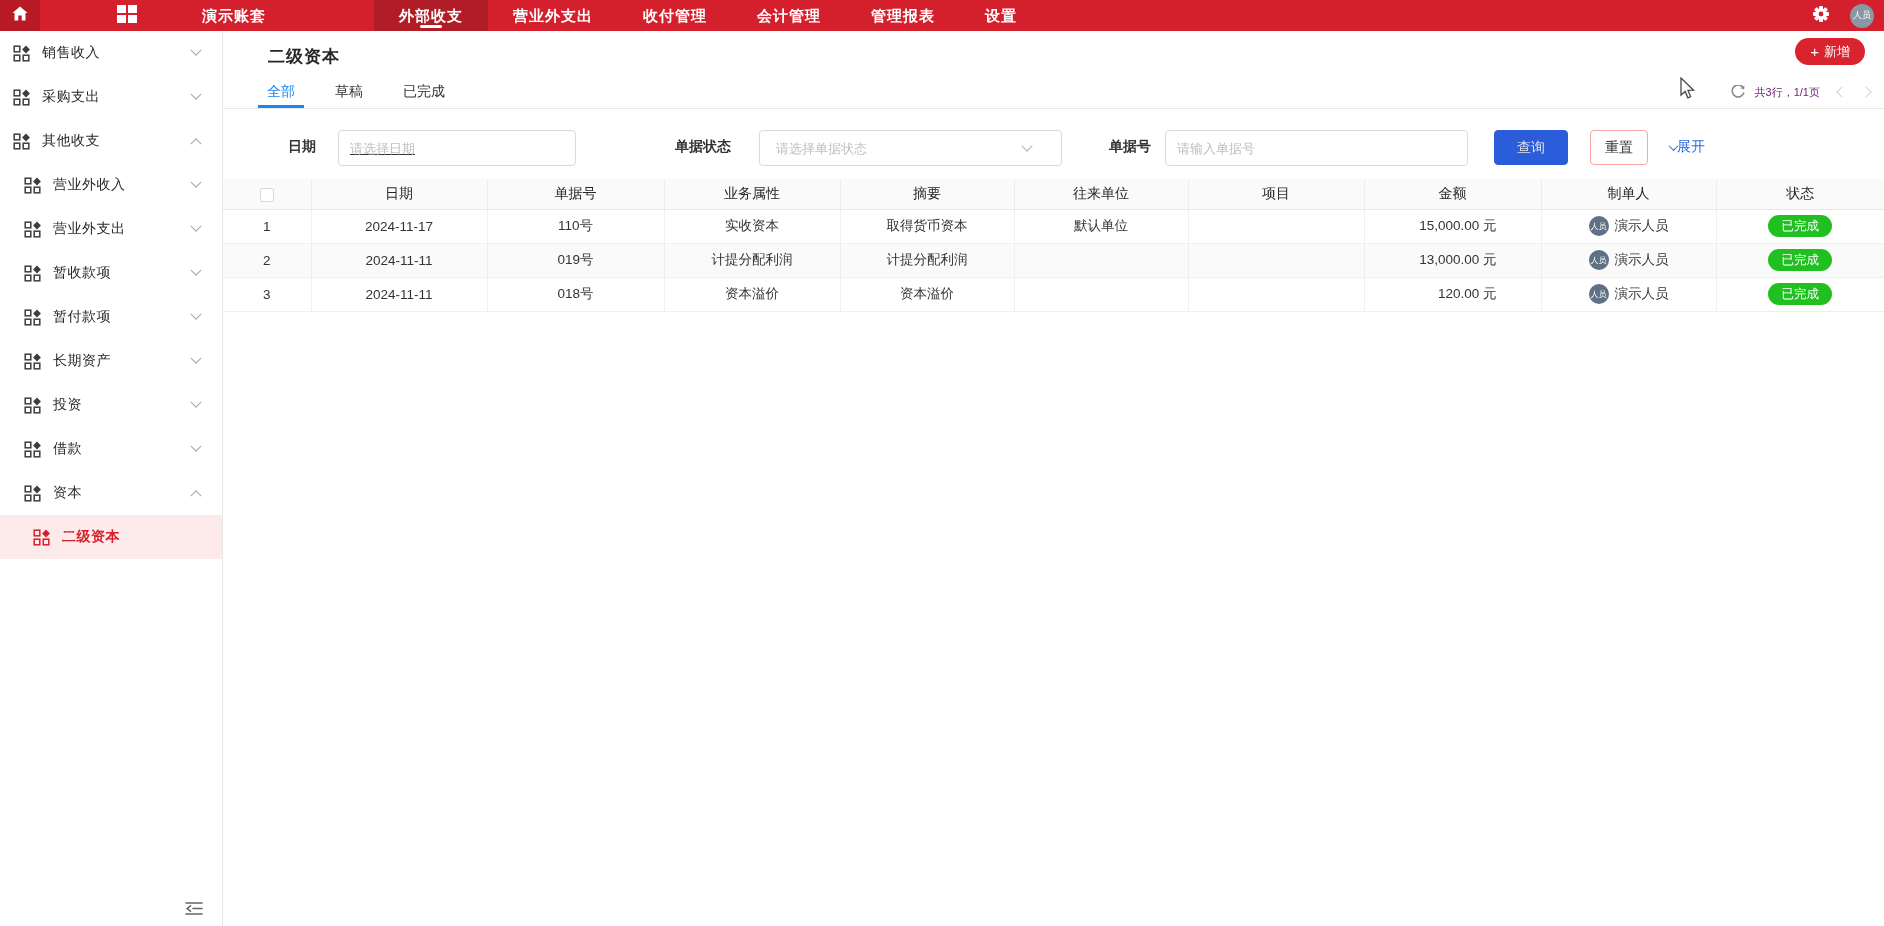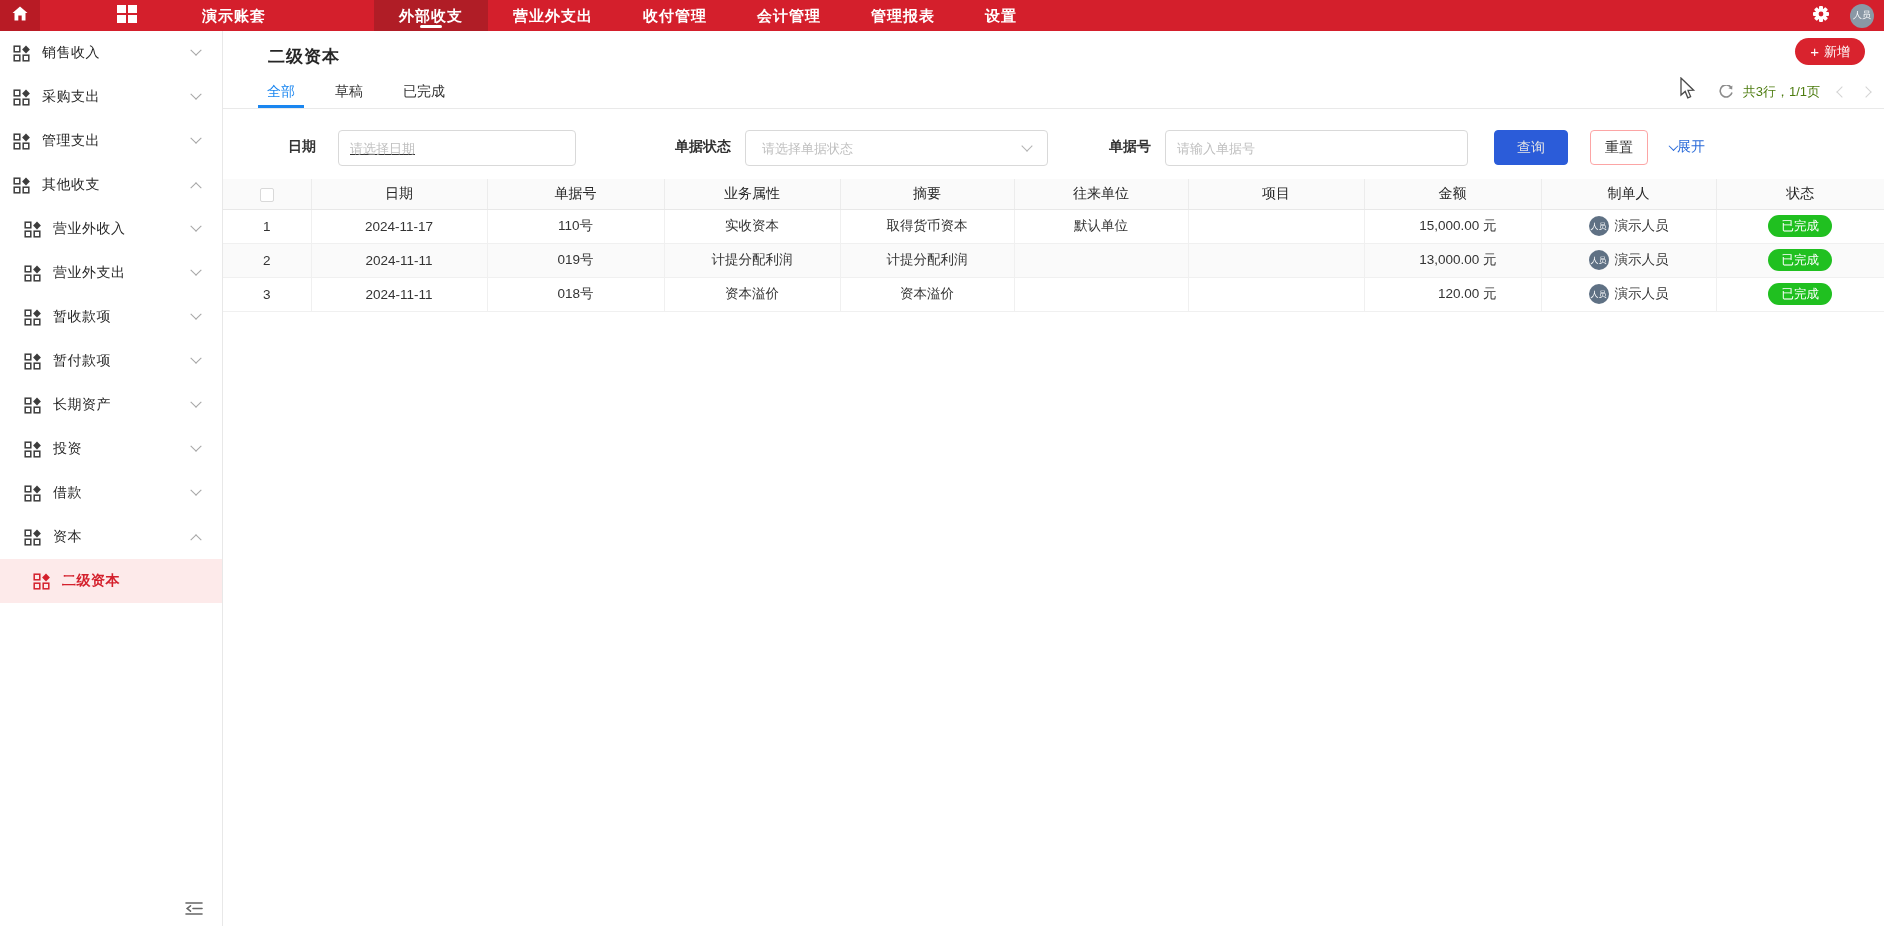--- a/index.html
+++ b/index.html
@@ -46,21 +46,21 @@
     border-radius:14px; background:#d9232e; color:#fff; font-size:13px; cursor:pointer;
     display:flex; align-items:center; gap:5px; font-family:inherit; }
   .btn-new .plus { font-size:15px; line-height:1; }
 
   .tabs-row { position:relative; height:34px; border-bottom:1px solid #e9e9e9; }
   .tabs { display:flex; gap:34px; padding-left:41px; height:100%; }
   .tab { font-size:14px; color:#333; line-height:32px; cursor:pointer; position:relative; padding:0 3px; }
   .tab.active { color:#1a86f0; }
   .tab.active::after { content:""; position:absolute; left:-6px; right:-6px; bottom:0; height:3px; background:#1a86f0; }
   .tabs-right { position:absolute; right:14px; top:0; height:34px; display:flex; align-items:center; gap:10px; }
-  .page-summary { font-size:13px; color:#4d7c0f; }
+  .page-summary { font-size:11px; color:#701a75; }
   .pg-chev { width:8px; height:8px; border-right:1.5px solid #d4d4d4; border-bottom:1.5px solid #d4d4d4; cursor:pointer; }
   .pg-chev.prev { transform:rotate(135deg); margin-left:8px; }
   .pg-chev.next { transform:rotate(-45deg); margin-left:6px; }
   .refresh-btn { cursor:pointer; display:flex; align-items:center; }
 
   .filter-area { position:relative; height:70px; }
   .f-label { position:absolute; top:29px; font-size:14px; color:#333; font-weight:bold; }
   .f-input { position:absolute; top:21px; height:36px; border:1px solid #d9d9d9; border-radius:4px;
     padding:0 11px; font-size:13px; color:#333; outline:none; font-family:inherit; background:#fff; }
   .f-input::placeholder { color:#bfbfbf; }
@@ -174,34 +174,20 @@
     <span class="tree-icon">
         <svg width="17" height="17" viewBox="0 0 17 17">
           <g fill="none" stroke="currentColor" stroke-width="1.5">
             <rect x="1.2" y="1.2" width="5.6" height="5.6"></rect>
             <rect x="1.2" y="10.2" width="5.6" height="5.6"></rect>
             <rect x="10.2" y="10.2" width="5.6" height="5.6"></rect>
           </g>
           <path d="M13 0.6 L16.9 4.5 L13 8.4 L9.1 4.5 Z" fill="currentColor"></path>
         </svg>
       </span>
-    <span class="side-label">管理支出</span>
-    <span class="chev down"></span>
-  </div>
-  <div class="side-item lvl1">
-    <span class="tree-icon">
-        <svg width="17" height="17" viewBox="0 0 17 17">
-          <g fill="none" stroke="currentColor" stroke-width="1.5">
-            <rect x="1.2" y="1.2" width="5.6" height="5.6"></rect>
-            <rect x="1.2" y="10.2" width="5.6" height="5.6"></rect>
-            <rect x="10.2" y="10.2" width="5.6" height="5.6"></rect>
-          </g>
-          <path d="M13 0.6 L16.9 4.5 L13 8.4 L9.1 4.5 Z" fill="currentColor"></path>
-        </svg>
-      </span>
     <span class="side-label">其他收支</span>
     <span class="chev up"></span>
   </div>
   <div class="side-item lvl2">
     <span class="tree-icon">
         <svg width="17" height="17" viewBox="0 0 17 17">
           <g fill="none" stroke="currentColor" stroke-width="1.5">
             <rect x="1.2" y="1.2" width="5.6" height="5.6"></rect>
             <rect x="1.2" y="10.2" width="5.6" height="5.6"></rect>
             <rect x="10.2" y="10.2" width="5.6" height="5.6"></rect>
@@ -361,21 +347,21 @@
       <span class="pg-chev prev"></span>
       <span class="pg-chev next"></span>
     </div>
   </div>
 
   <div class="filter-area">
     <label class="f-label" style="left:65px;">日期</label>
     <input class="f-input" style="left: 115px; width: 238px; text-decoration: underline;" placeholder="请选择日期">
 
     <label class="f-label" style="left:452px;">单据状态</label>
-    <input class="f-input" style="left: 522px; width: 303px; padding-left: 16px;" readonly="" placeholder="请选择单据状态">
+    <input class="f-input" style="left: 536px; width: 303px; padding-left: 16px;" readonly="" placeholder="请选择单据状态">
     <span class="sel-chev" style="left:800px;"></span>
 
     <label class="f-label" style="left:886px;">单据号</label>
     <input class="f-input" style="left: 942px; width: 303px;" placeholder="请输入单据号">
 
     <button class="btn btn-query">查询</button>
     <button class="btn btn-reset">重置</button>
     <span class="expand-link">
       <span class="chevb"></span>
       <span>展开</span>

